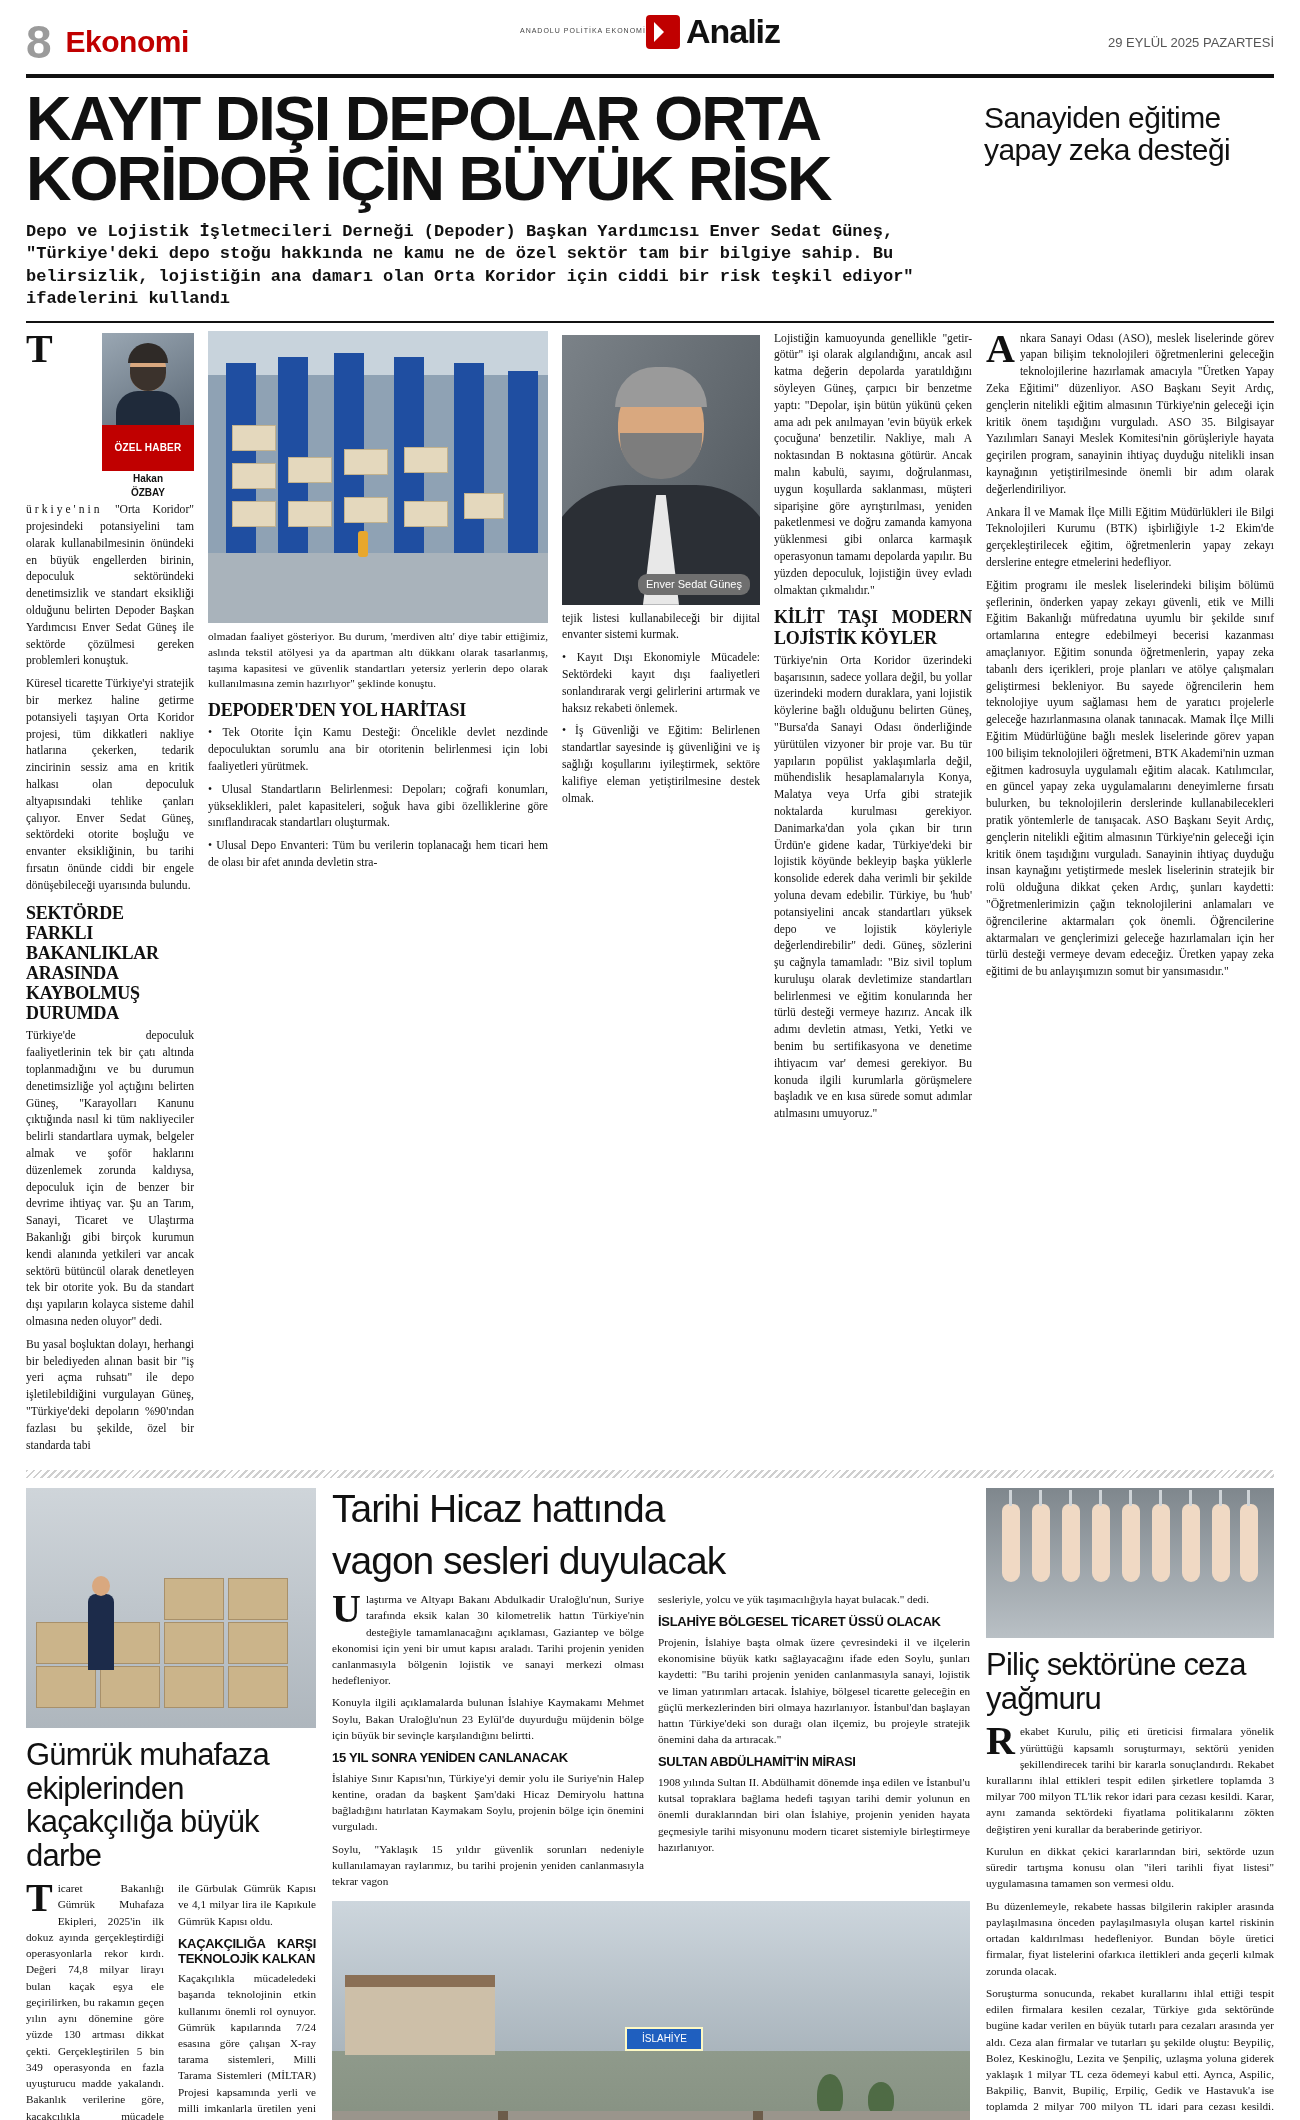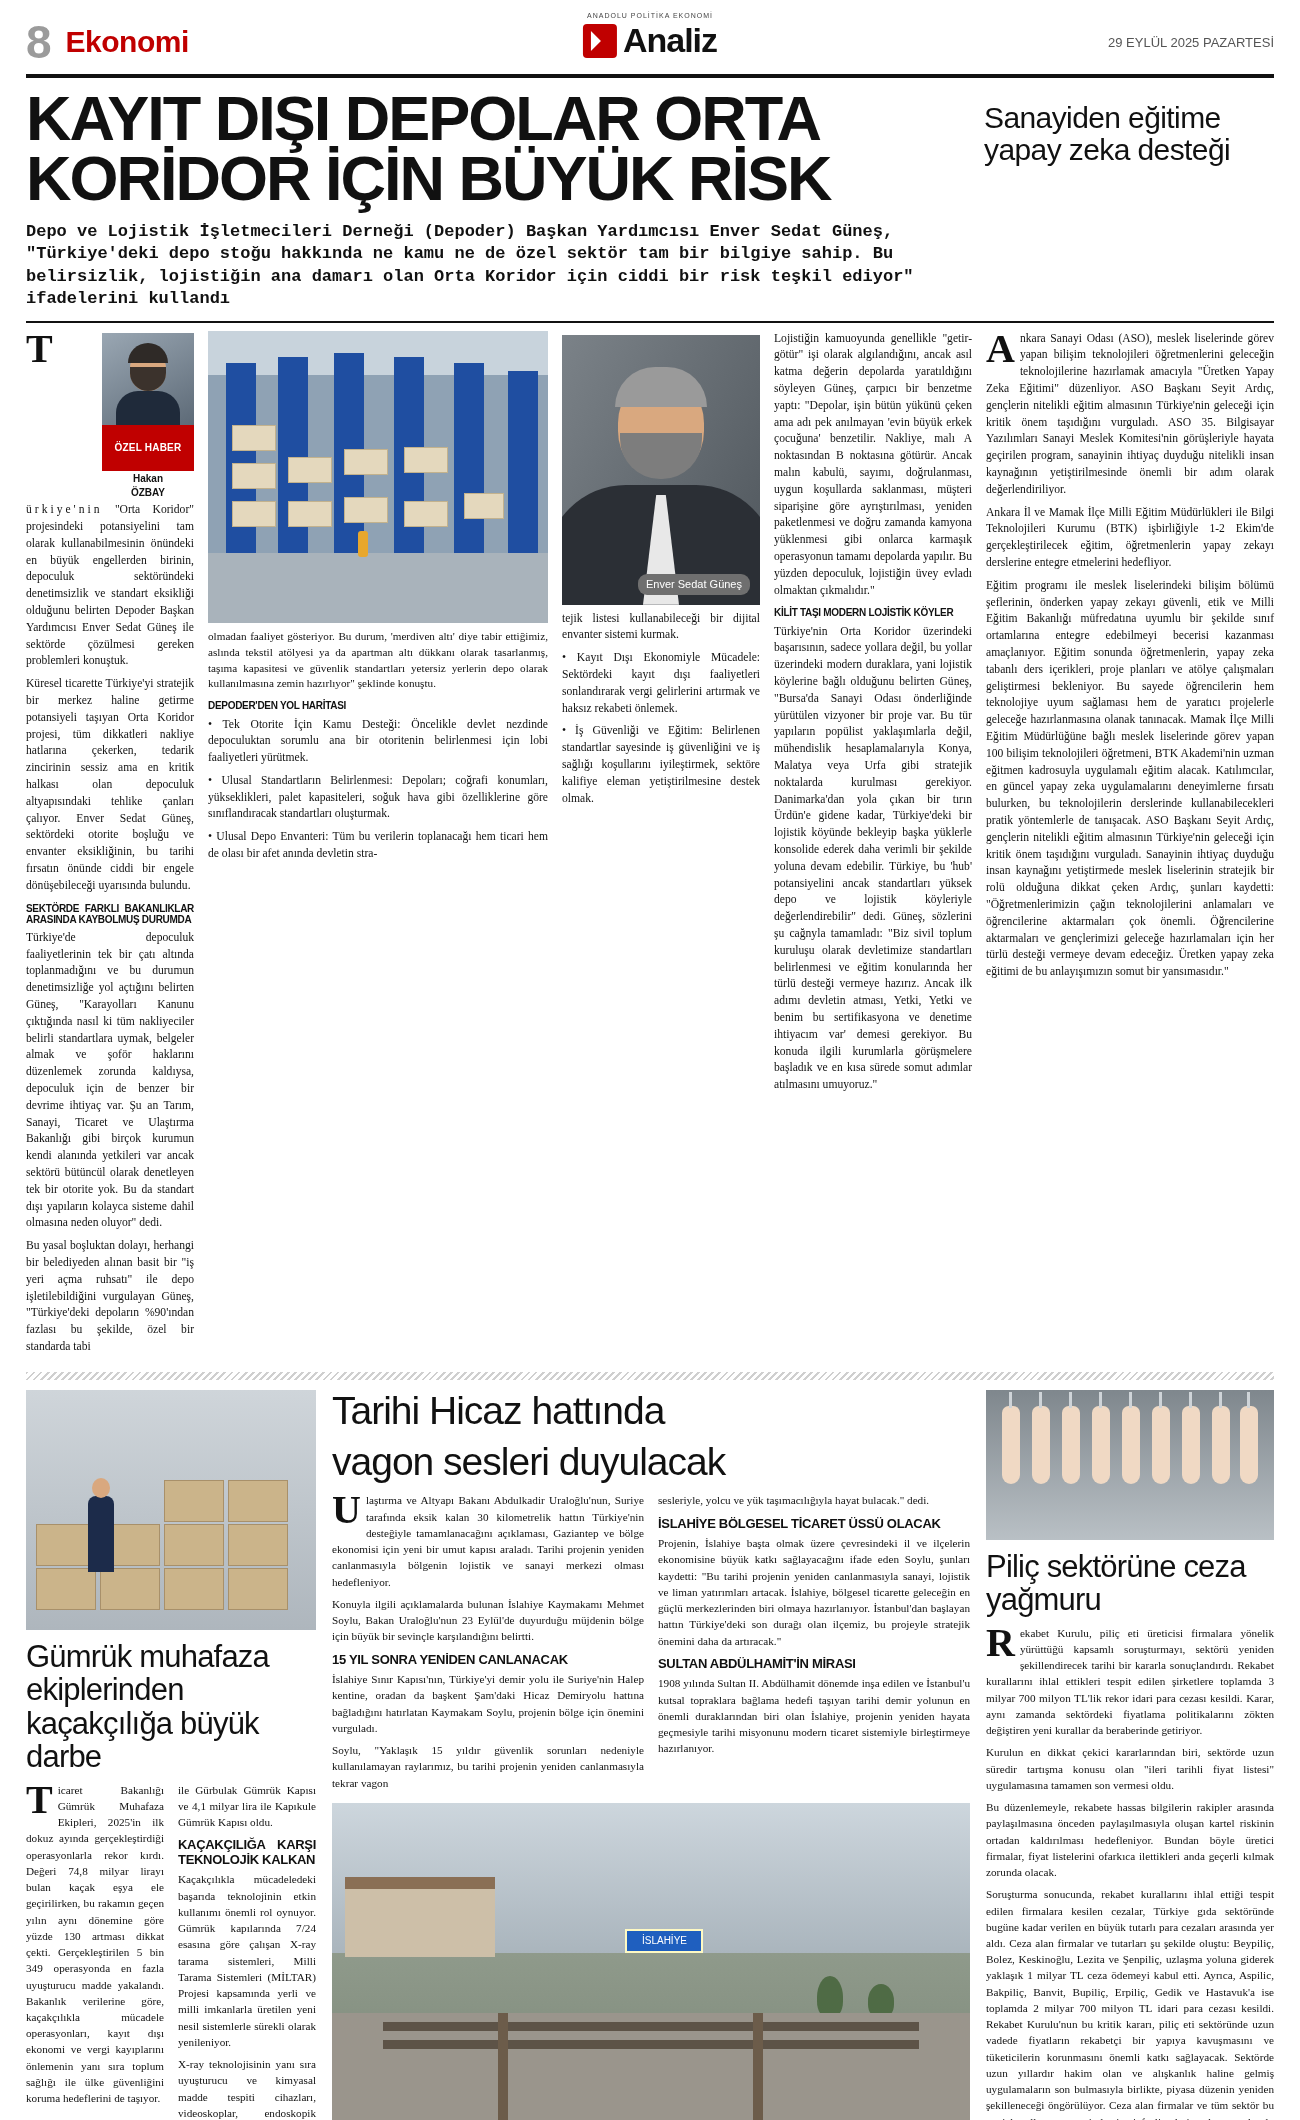--- a/index.html
+++ b/index.html
@@ -19,21 +19,21 @@
   .masthead { display:flex; align-items:center; height:70px; padding-top: 14px; }
   .page-num {
     font-family: "Liberation Sans", sans-serif;
     font-size: 46px; font-weight:bold; color:#9b9b9b; line-height:1;
     margin-right: 14px;
   }
   .section-name {
     font-family: "Liberation Sans", sans-serif;
     font-size: 30px; font-weight:bold; color:#c00000; letter-spacing:-0.5px;
   }
-  .logo-wrap { margin-left:auto; margin-right:auto; display:flex; flex-direction:column; align-items:center;
+  .logo-wrap { margin-left:auto; margin-right:auto; display:flex; flex-direction:row; align-items:center;
                position:absolute; left:50%; transform:translateX(-50%); top:12px; }
   .logo-top { font-family:"Liberation Sans", sans-serif; font-size:7px; letter-spacing:1px; color:#444; margin-bottom:2px;}
   .logo-main { display:flex; align-items:center; }
   .logo-mark { width:34px; height:34px; background:#c00000; border-radius:4px; margin-right:6px; position:relative;}
   .logo-mark:after{ content:""; position:absolute; left:8px; top:7px; width:0;height:0;
       border-left:10px solid #fff; border-top:10px solid transparent; border-bottom:10px solid transparent;}
   .logo-text { font-family:"Liberation Sans", sans-serif; font-size:34px; font-weight:bold; color:#111; letter-spacing:-1px;}
   .date { margin-left:auto; font-family:"Liberation Sans", sans-serif; font-size:13px; color:#555; }
 
   .rule-thick { height:4px; background:#111; margin-top:4px; }
@@ -72,21 +72,21 @@
   
   .main-grid { display:grid; grid-template-columns: 168px 340px 1fr 1fr 288px; gap:14px; }
   .col { font-size:11.6px; line-height:1.45; text-align:justify; }
   .col p { margin:0 0 6px; }
   .dropcap {
     float:left; font-family:"Liberation Serif", serif; font-weight:bold;
     font-size:40px; line-height:32px; padding:2px 5px 0 0;
   }
   .lead-spaced { letter-spacing:3px; font-weight:normal; }
   .subhead {
-    font-family:Liberation Sans, sans-serif; font-weight:bold; font-size:10px;
+    font-family:Liberation Serif, serif; font-weight:bold; font-size:18px;
     line-height:1.12; margin:8px 0 5px; letter-spacing:-0.3px;
   }
 
   
   .ozel-box { width:92px; float:right; margin:2px 0 4px 6px; }
   .ozel-photo { width:92px; height:92px; background:linear-gradient(150deg,#9aa7b3,#5d6a77); position:relative; overflow:hidden;}
   .oz-head { position:absolute; left:28px; top:16px; width:36px;height:42px;border-radius:46%;background:#d9a87f;}
   .oz-hair { position:absolute; left:26px; top:10px; width:40px;height:20px;border-radius:20px 20px 0 0;background:#2f2a27;}
   .oz-beard{ position:absolute; left:28px; top:34px; width:36px;height:24px;border-radius:0 0 18px 18px;background:#3b322c;}
   .oz-body { position:absolute; left:14px; top:58px; width:64px;height:40px;background:#1f2a3a;border-radius:22px 22px 0 0;}

